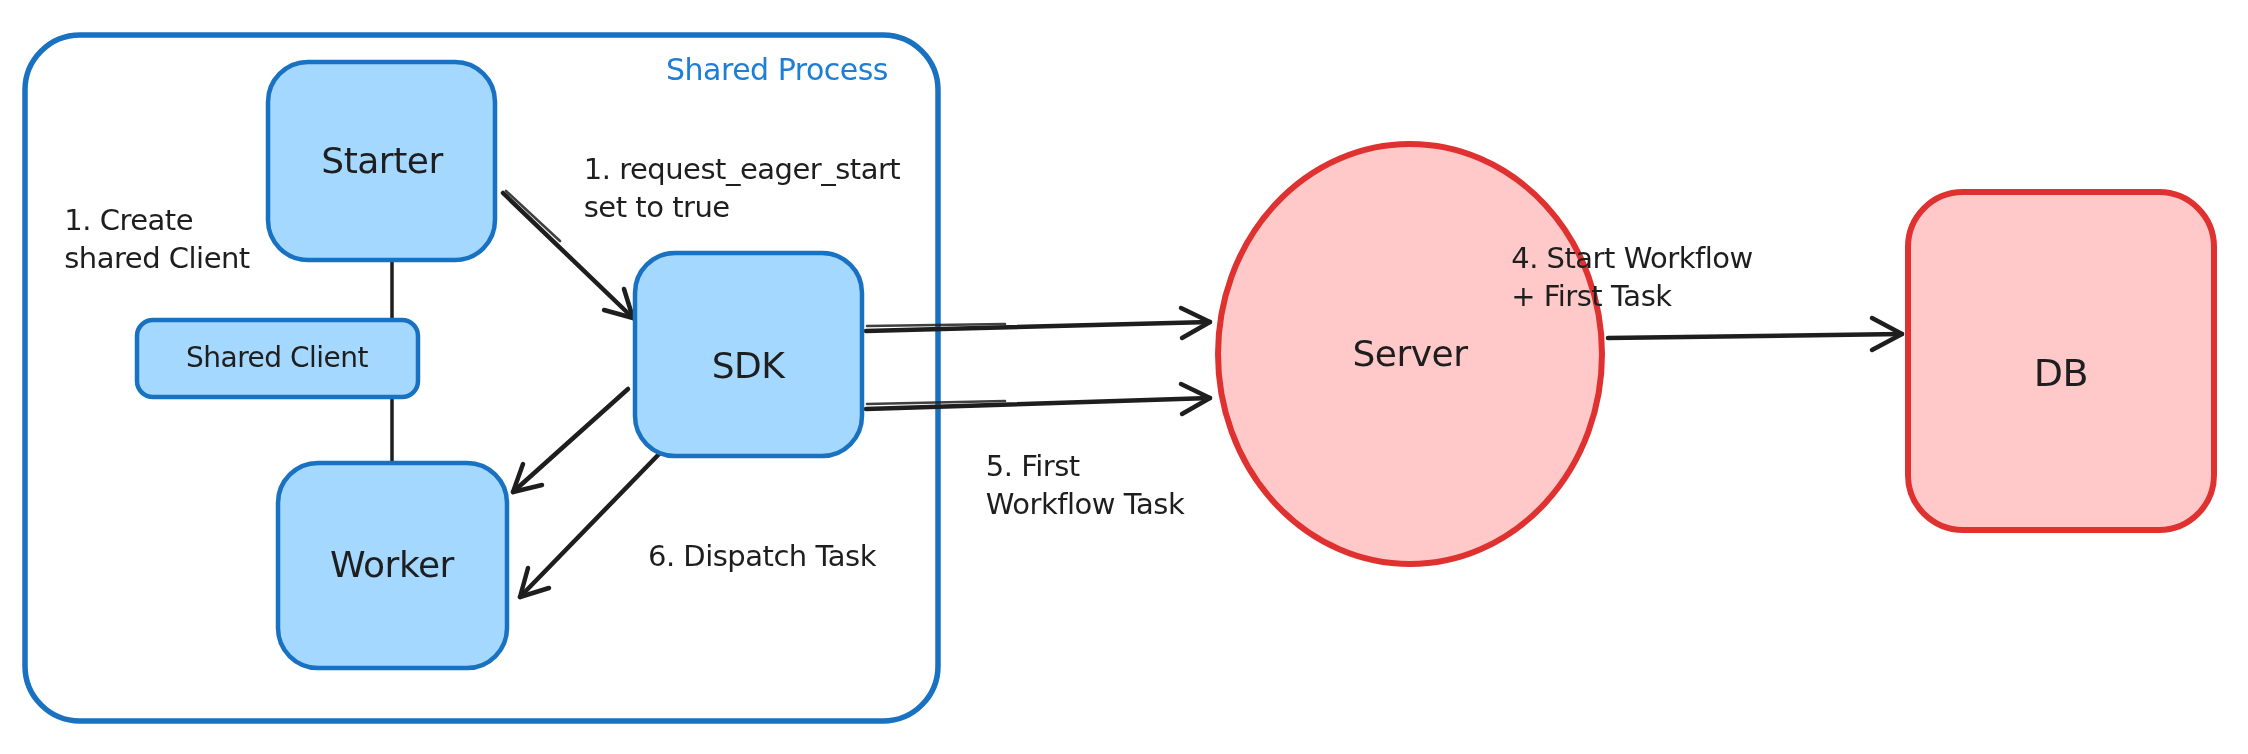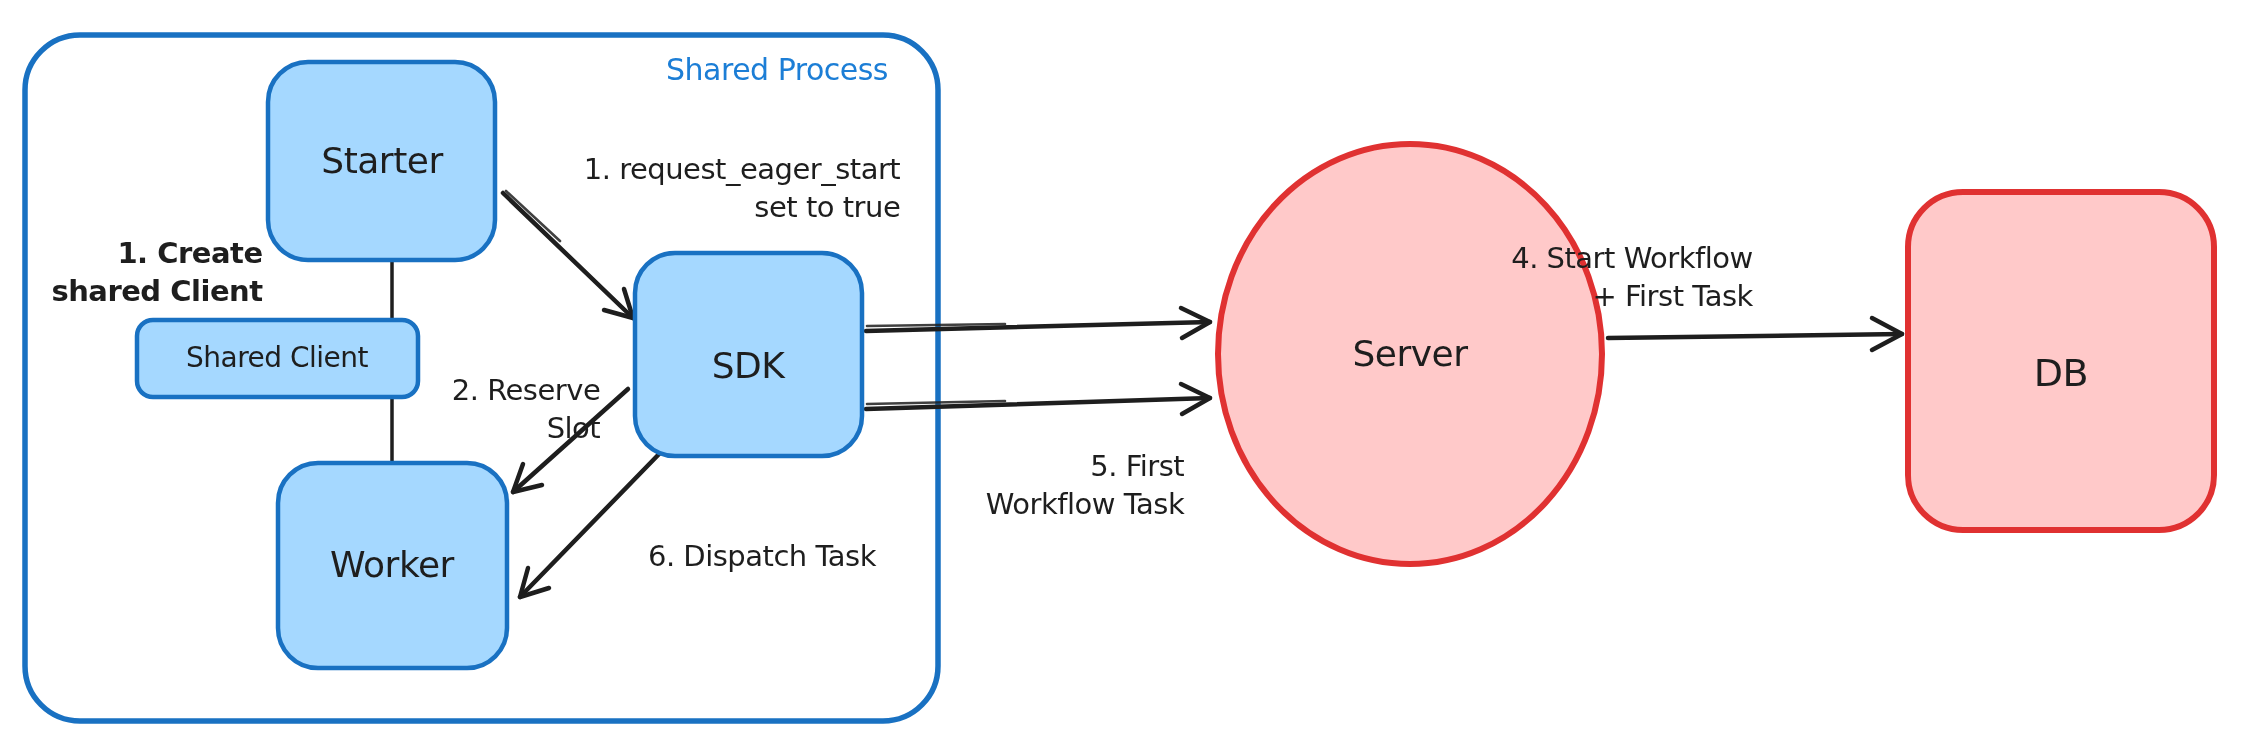--- a/index.html
+++ b/index.html
@@ -25,21 +25,21 @@
   svg .box-blue{fill:var(--blue_fill);stroke:var(--blue_stroke);stroke-width:4.5;}
   svg .frame-blue{fill:none;stroke:var(--blue_stroke);stroke-width:5.5;}
   svg .shape-red{fill:var(--red_fill);stroke:var(--red_stroke);stroke-width:6;}
   svg .ink-line{fill:none;stroke:var(--ink);stroke-width:4.5;stroke-linecap:round;stroke-linejoin:round;}
   svg .ink-thin{fill:none;stroke:var(--ink);stroke-width:3.5;stroke-linecap:round;}
   svg .overdraw{fill:none;stroke:var(--ink);stroke-width:2.6;stroke-linecap:round;opacity:.85;}
   .lbl{
     position:absolute;
     transform:translate(-50%,-50%);
     white-space:pre-line;
-    text-align:right;
+    text-align:left;
     line-height:1.32;
     color:var(--ink);
     letter-spacing:-0.5px;
   }
   .lbl-note{font-size:29px;}
   .lbl-node{font-size:36px;}
   .lbl-node-sm{font-size:28px;}
   .lbl-db{font-size:38px;}
   .lbl-frame{font-size:30px;color:var(--label_blue);}
 </style>
@@ -105,28 +105,26 @@
     <div class="lbl lbl-node-sm" style="left:277px;top:358px;">Shared Client</div>
 
     <div class="lbl lbl-node" style="left:392px;top:565px;">Worker</div>
 
     <div class="lbl lbl-node" style="left:748px;top:334px;margin-top:32px;">SDK</div>
 
     <div class="lbl lbl-node" style="left:1410px;top:354px;">Server</div>
 
     <div class="lbl lbl-db" style="left:2061px;top:361px;margin-top:12px;">DB</div>
 
-    <div class="lbl lbl-note" style="left:157px;top:272px;font-weight:bold;">1. Create
+    <div class="lbl lbl-note" style="left:157px;top:239px;">1. Create
 shared Client</div>
 
     <div class="lbl lbl-note" style="left:742px;top:188px;">1. request_eager_start
 set to true</div>
 
-    <div class="lbl lbl-note" style="left:526px;top:409px;">2. Reserve
-Slot</div>
 
 
     <div class="lbl lbl-note" style="left:1085px;top:485px;">5. First
 Workflow Task</div>
 
     <div class="lbl lbl-note" style="left:762px;top:556px;">6. Dispatch Task</div>
 
     <div class="lbl lbl-note" style="left:1632px;top:277px;">4. Start Workflow
 + First Task</div>
   </div>

